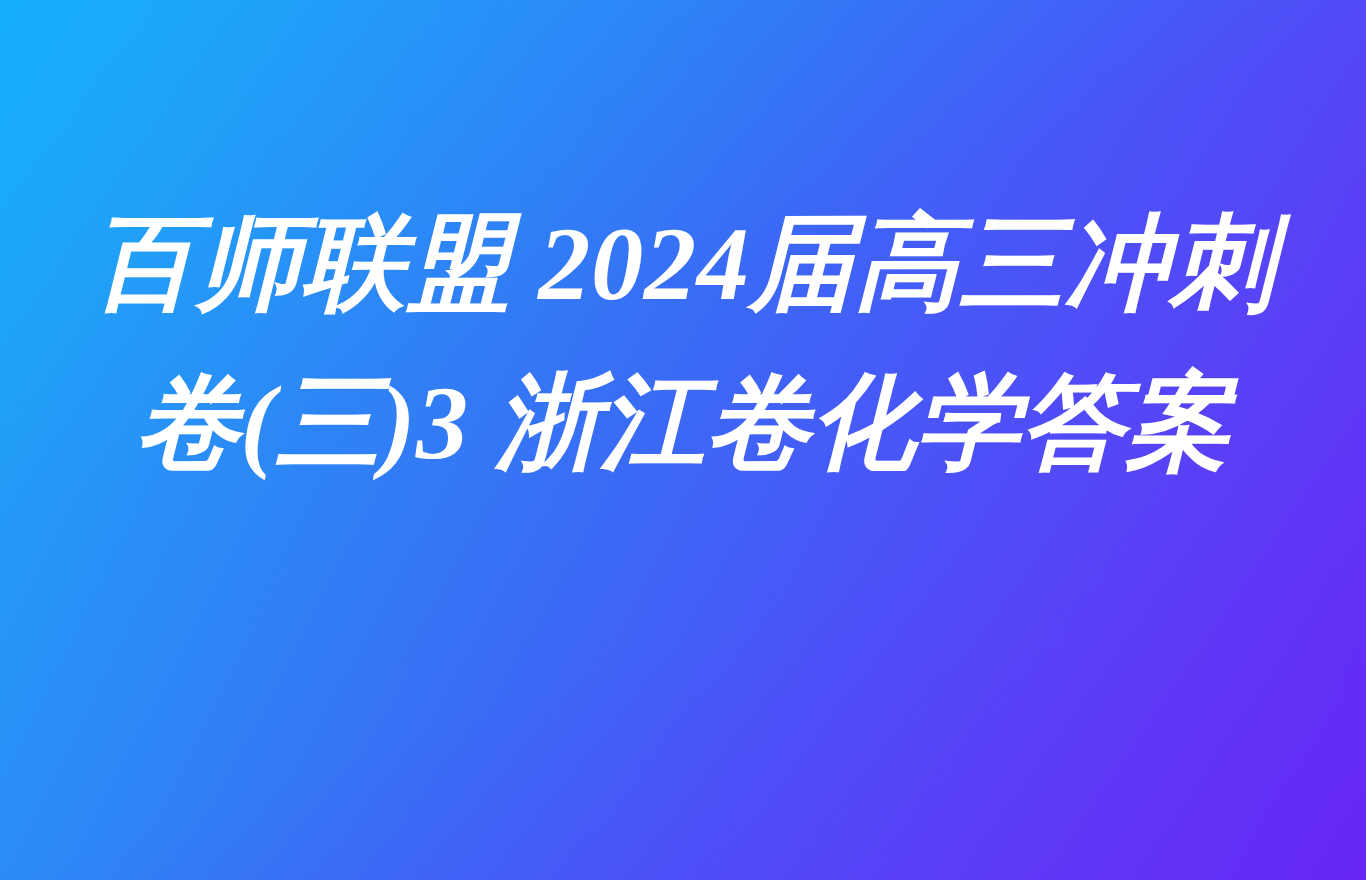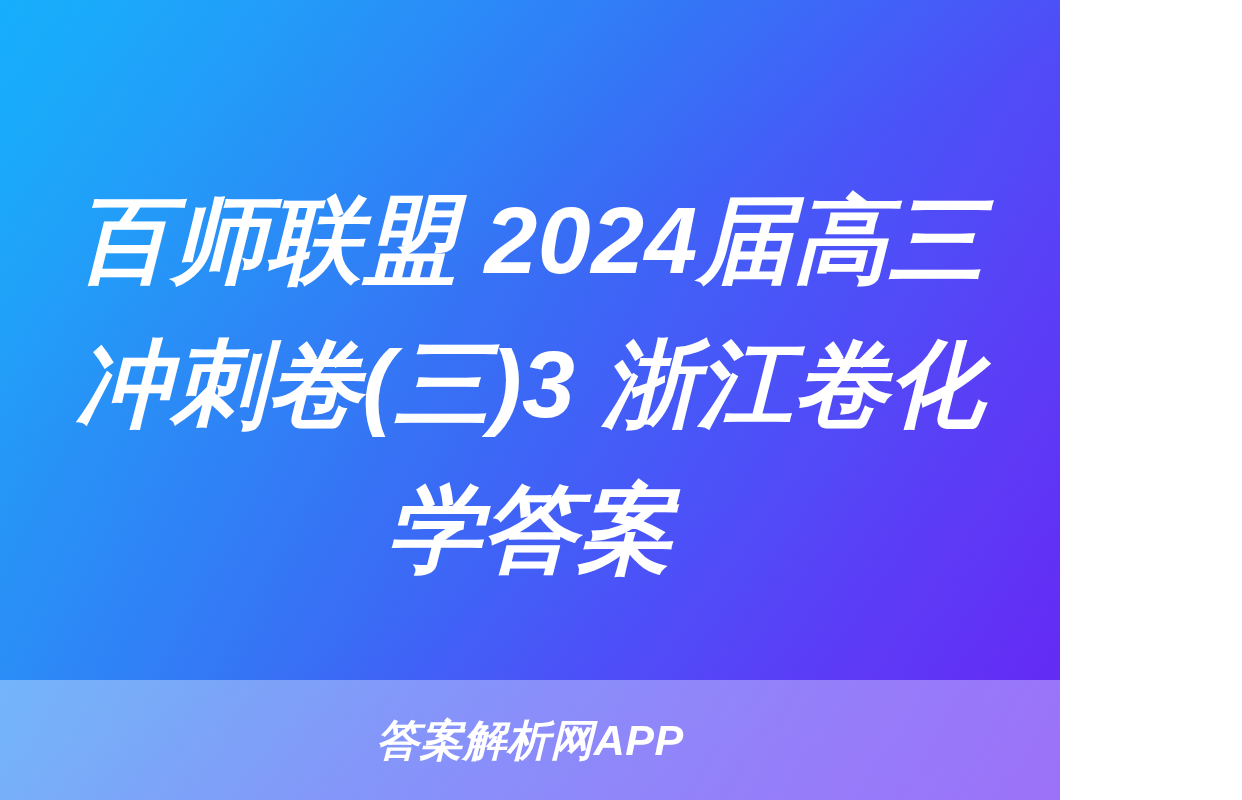--- a/index.html
+++ b/index.html
@@ -4,24 +4,24 @@
 <title>答案解析网APP</title>
 <style>
   html, body {
     margin: 0;
     padding: 0;
     background: #ffffff;
   }
 
   .poster {
     position: relative;
-    width: 1060px;
+    width: 1242px;
     height: 800px;
     overflow: hidden;
-    font-family: Liberation Sans, sans-serif;
+    font-family: Liberation Serif, serif;
     
     background-image: linear-gradient(118deg,
         #16ADFB 0%,
         #1FA5F8 9%,
         #2D88F6 28%,
         #3A6BF5 47%,
         #4A54F8 63%,
         #5A3FF6 80%,
         #6528F5 100%);
     background-color: #3D6AF5;
@@ -82,17 +82,14 @@
 </style>
 </head>
 <body>
 
 <div class="poster">
 
   <div class="poster-sheen"></div>
 
   <div class="title-block">百师联盟 2024届高三冲刺卷(三)3 浙江卷化学答案</div>
 
-  <div class="footer-bar">
-    <div class="footer-text">答案解析网APP</div>
-  </div>
 
 </div>
 
 </body></html>

